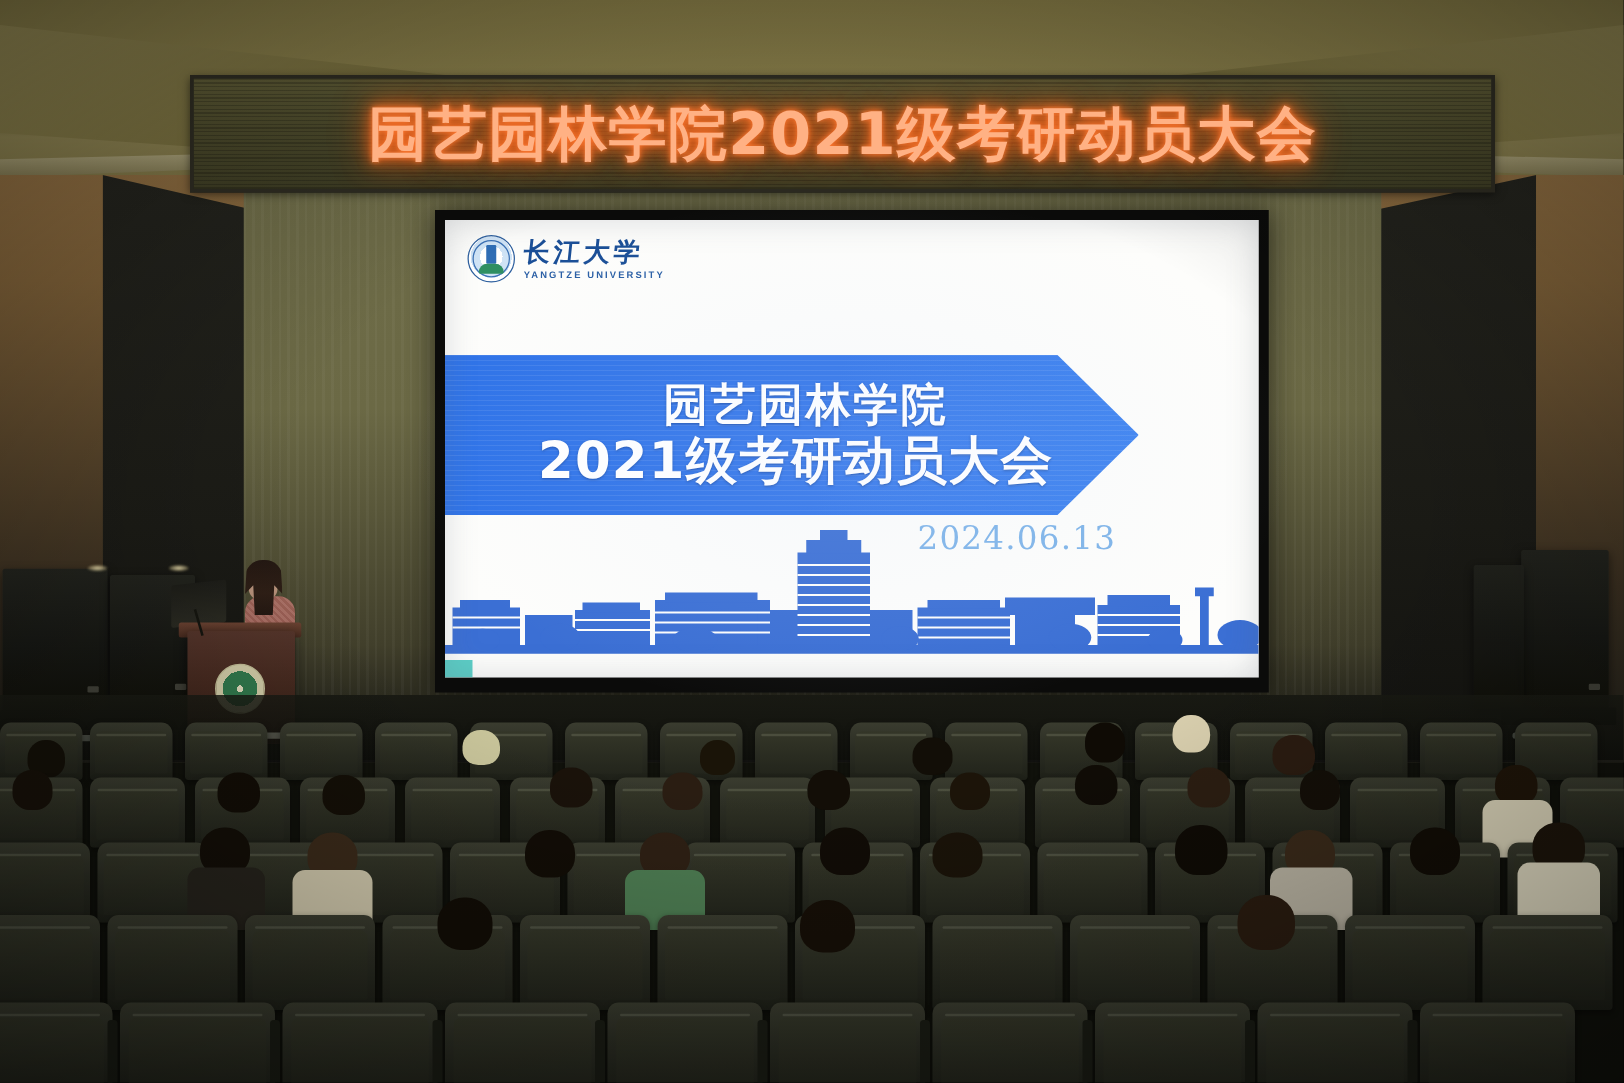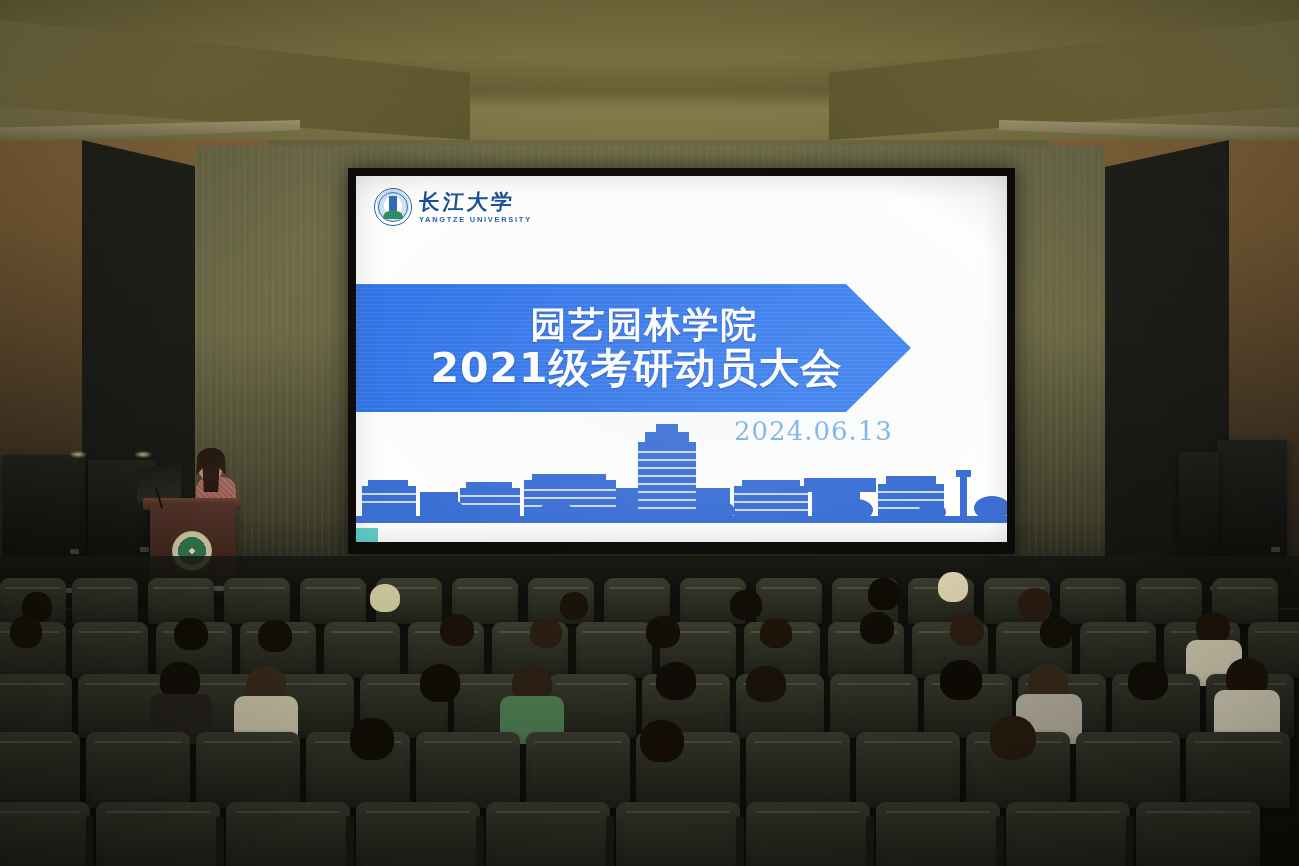--- a/index.html
+++ b/index.html
@@ -343,20 +343,25 @@
   <div class="ledge-lip-r"></div>
 
   <div class="wall-main"></div>
   <div class="wall-wood-l"></div>
   <div class="wall-wood-r"></div>
   <div class="pillar-l"></div>
   <div class="pillar-r"></div>
   <div class="stage-wall"></div>
   <div class="stage-dark-band"></div>
 
+  <div class="led-frame">
+    <div class="led-panel">
+      <div class="led-text">园艺园林学院2021级考研动员大会</div>
+    </div>
+  </div>
 
   <div class="screen-frame"></div>
   <div class="screen">
 
     <div class="slide-logo">
       <div class="logo-seal">
         <div class="ring"></div>
       </div>
       <div>
         <div class="logo-cn">长江大学</div>

